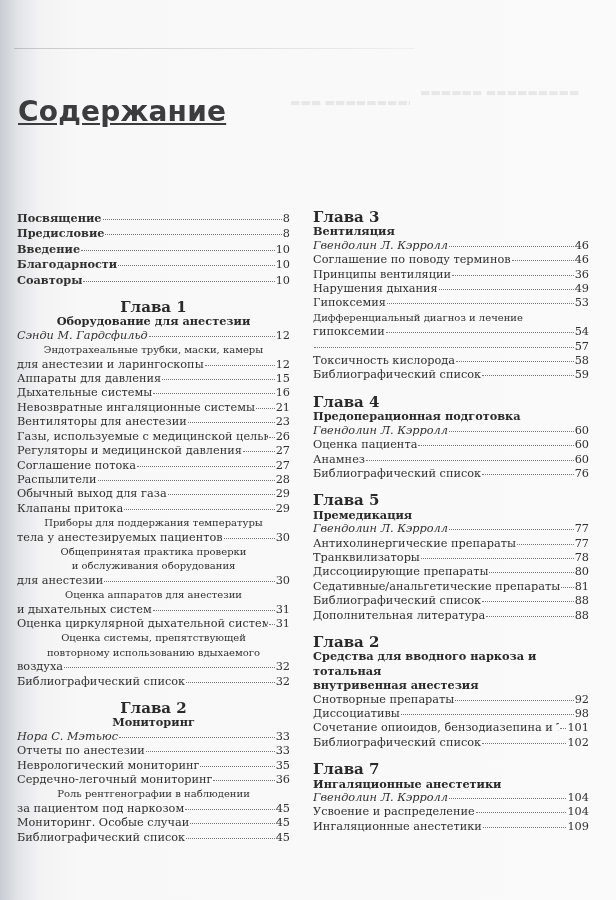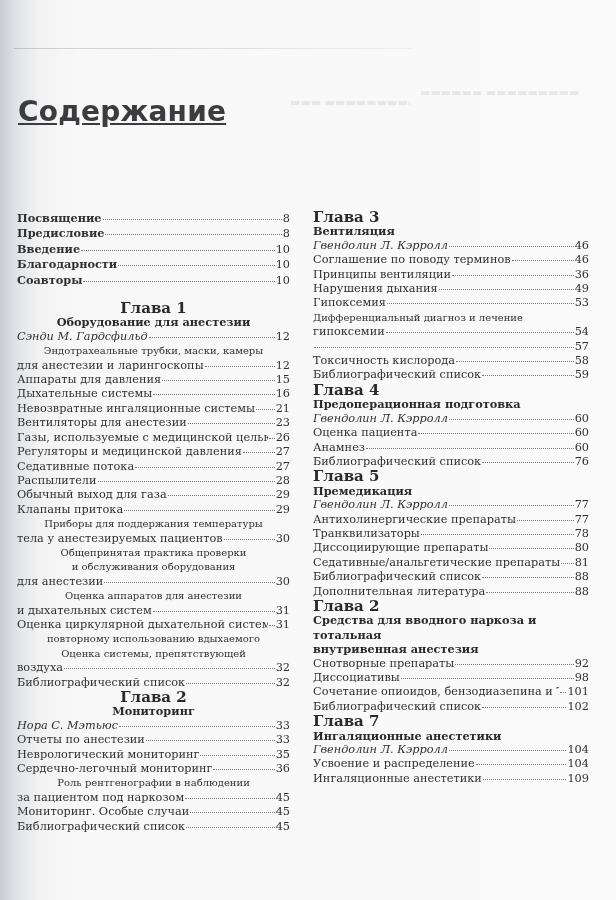--- a/index.html
+++ b/index.html
@@ -33,21 +33,21 @@
   .row .dots {
     flex: 1 1 auto; margin: 0 1px; height: 1px; align-self: baseline;
     border-bottom: 1px dotted #777; transform: translateY(-2px); min-width: 6px;
   }
   .row .p { flex: 0 0 auto; }
   .row.bold .t { font-weight: bold; }
   .row.italic .t { font-style: italic; }
   .line { font-size: 10px; line-height: 14.4px; color: #303030; white-space: nowrap; }
   .ch-label { font-weight: bold; font-size: 15px; line-height: 14.4px; color: #2a2a2a; }
   .ch-title { font-weight: bold; font-size: 11.3px; line-height: 14.4px; color: #2a2a2a; }
-  .chapter { }
+  .chapter { margin-top: 12px; }
   .front { margin-bottom: 0; }
 </style>
 </head>
 <body>
 
 <div class="ghost-rule"></div>
 <div class="ghost-text" style="left:290px;top:96px;width:120px;">▬▬▬ ▬▬▬▬▬▬▬▬▬</div>
 <div class="ghost-text" style="left:420px;top:86px;width:180px;">▬▬▬▬▬▬ ▬▬▬▬▬▬▬▬▬</div>
 
 <h1 class="title">Содержание</h1>
@@ -74,21 +74,21 @@
         <span class="dots"></span>
         <span class="p">10</span>
       </div>
     <div class="row bold">
         <span class="t">Соавторы</span>
         <span class="dots"></span>
         <span class="p">10</span>
       </div>
   </div>
   <div id="left-chapters">
-      <div class="chapter" style="margin-top: 13px;">
+      <div class="chapter" style="">
         <div class="ch-label">Глава 1</div>
         <div class="ch-title">Оборудование для анестезии</div>
         <div class="row italic">
           <span class="t">Сэнди М. Гардсфильд</span>
           <span class="dots"></span>
           <span class="p">12</span>
         </div>
         <div>
           <div class="line">Эндотрахеальные трубки, маски, камеры</div>
           <div class="row ">
@@ -134,21 +134,21 @@
         </div>
         <div>
           <div class="row ">
             <span class="t">Регуляторы и  медицинской давления</span>
             <span class="dots"></span>
             <span class="p">27</span>
           </div>
         </div>
         <div>
           <div class="row ">
-            <span class="t">Седативные потока</span>
+            <span class="t">Соглашение потока</span>
             <span class="dots"></span>
             <span class="p">27</span>
           </div>
         </div>
         <div>
           <div class="row ">
             <span class="t">Распылители</span>
             <span class="dots"></span>
             <span class="p">28</span>
           </div>
@@ -193,22 +193,22 @@
           </div>
         </div>
         <div>
           <div class="row ">
             <span class="t">Оценка циркулярной дыхательной системы</span>
             <span class="dots"></span>
             <span class="p">31</span>
           </div>
         </div>
         <div>
+          <div class="line">Оценка системы, препятствующей</div>
           <div class="line">повторному использованию вдыхаемого</div>
-          <div class="line">Оценка системы, препятствующей</div>
           <div class="row ">
             <span class="t">воздуха</span>
             <span class="dots"></span>
             <span class="p">32</span>
           </div>
         </div>
         <div>
           <div class="row ">
             <span class="t">Библиографический список</span>
             <span class="dots"></span>

